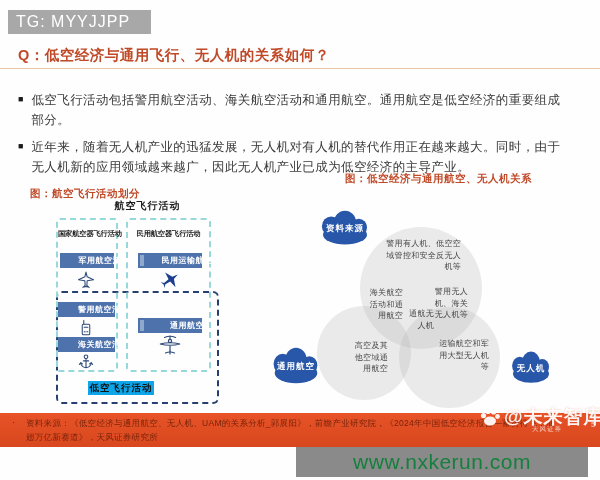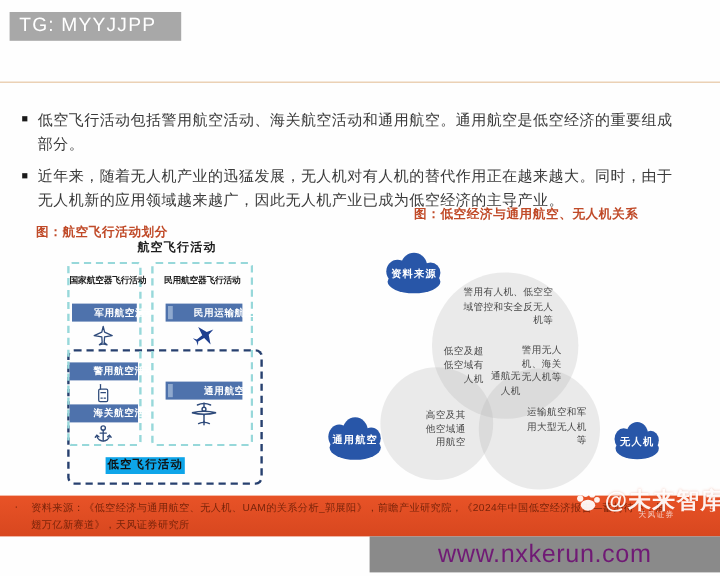--- a/index.html
+++ b/index.html
@@ -54,32 +54,33 @@
   .footer-bar { position:absolute; left:0; top:413px; width:600px; height:34px;
     background:linear-gradient(#e85327,#d8471f); }
   .src-dot { position:absolute; left:12px; top:417px; color:#7a240a; font-size:9px; }
   .src-text { position:absolute; left:26px; top:417px; width:532px; color:#7a240a;
     font-size:8.5px; line-height:1.6; letter-spacing:0.3px; }
   .page-num { position:absolute; left:591px; top:420px; color:#f8d7c5; font-size:8px; }
   .watermark { position:absolute; left:478px; top:404px; display:flex; align-items:center; }
   .watermark-text { color:rgba(255,255,255,0.93); font-size:19px; font-weight:bold; letter-spacing:1px;
     text-shadow:0 0 2px rgba(216,71,31,0.35); white-space:nowrap; }
   .wm-sub { position:absolute; left:532px; top:425px; color:rgba(255,255,255,0.7); font-size:6.5px; letter-spacing:1px; }
-  .url-box { position:absolute; left:308px; top:447px; width:292px; height:30px;
-    background:rgba(125,125,125,0.9); color:#701a75; font-size:21px; letter-spacing:0.5px;
+  .url-box { position:absolute; left:296px; top:447px; width:292px; height:30px;
+    background:rgba(125,125,125,0.9); color:#15803d; font-size:21px; letter-spacing:0.5px;
     display:flex; align-items:center; justify-content:center; }
   svg.ic { display:block; }
 </style>
 </head>
 <body>
 
 <div class="page">
 
   <div class="tg-badge">TG: MYYJJPP</div>
 
+  <div class="q-title">Q：低空经济与通用飞行、无人机的关系如何？</div>
   <div class="title-rule"></div>
 
   <div class="bullet-item" style="top:90px;">
     <span class="bullet-sq">■</span>
     <span class="bullet-text">低空飞行活动包括警用航空活动、海关航空活动和通用航空。通用航空是低空经济的重要组成部分。</span>
   </div>
   <div class="bullet-item" style="top:137px;">
     <span class="bullet-sq">■</span>
     <span class="bullet-text">近年来，随着无人机产业的迅猛发展，无人机对有人机的替代作用正在越来越大。同时，由于无人机新的应用领域越来越广，因此无人机产业已成为低空经济的主导产业。</span>
   </div>
@@ -144,21 +145,21 @@
     </svg>
   </div>
 
   <div class="low-alt-label">低空飞行活动</div>
 
   <div class="venn-circle" style="left:360px; top:227px; width:122px; height:122px;"></div>
   <div class="venn-circle" style="left:317px; top:306px; width:94px; height:94px;"></div>
   <div class="venn-circle" style="left:399px; top:307px; width:101px; height:101px;"></div>
 
   <div class="venn-text" style="left:381px; top:238px; width:80px;">警用有人机、低空空域管控和安全反无人机等</div>
-  <div class="venn-text" style="left:363px; top:287px; width:40px;">低空及超低空域有人机</div>
+  <div class="venn-text" style="left:363px; top:287px; width:40px;">海关航空活动和通用航空</div>
   <div class="venn-text" style="left:404px; top:308px; width:30px;">通航无人机</div>
   <div class="venn-text" style="left:428px; top:286px; width:40px;">警用无人机、海关无人机等</div>
   <div class="venn-text" style="left:433px; top:338px; width:56px;">运输航空和军用大型无人机等</div>
   <div class="venn-text" style="left:348px; top:340px; width:40px;">高空及其他空域通用航空</div>
 
   <div class="cloud" style="left:312px; top:209px; width:66px; height:40px;">
     <svg viewBox="0 0 120 70" preserveAspectRatio="none">
       <g fill="#2856a8">
         <circle cx="35" cy="30" r="17"></circle>
           <circle cx="60" cy="23" r="20"></circle>

